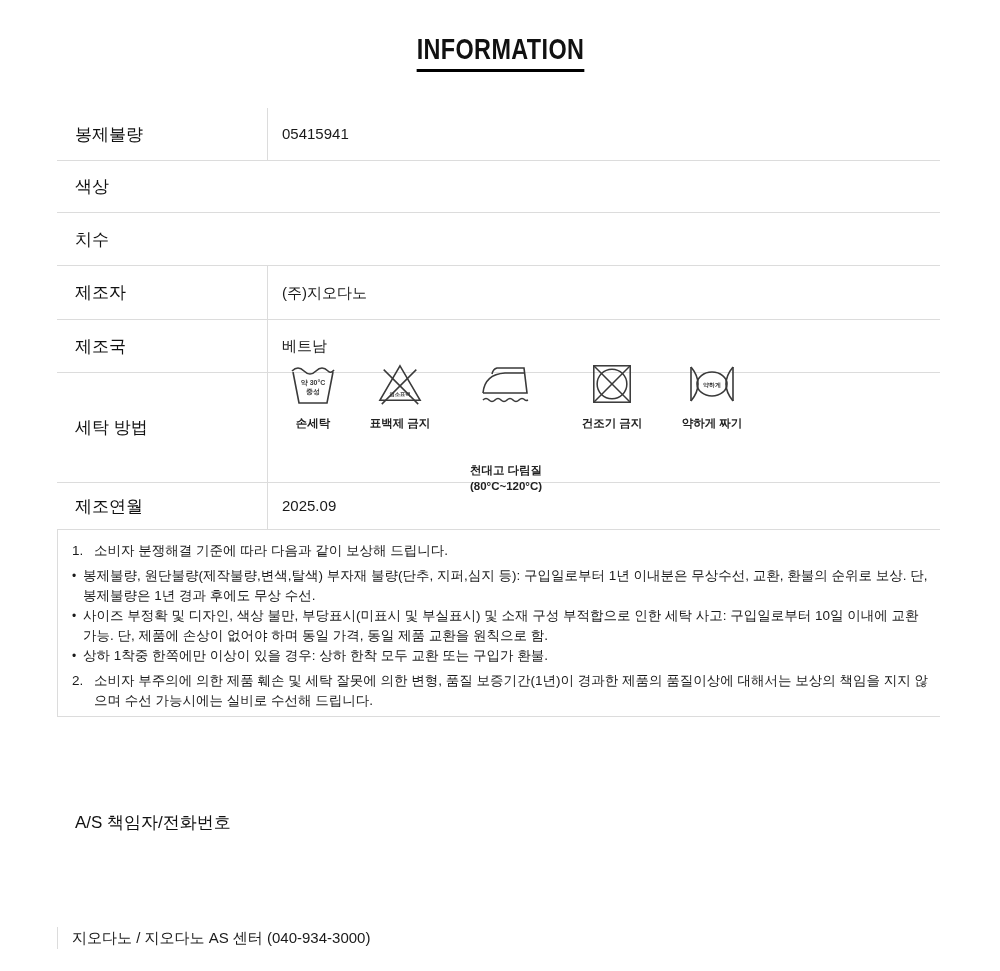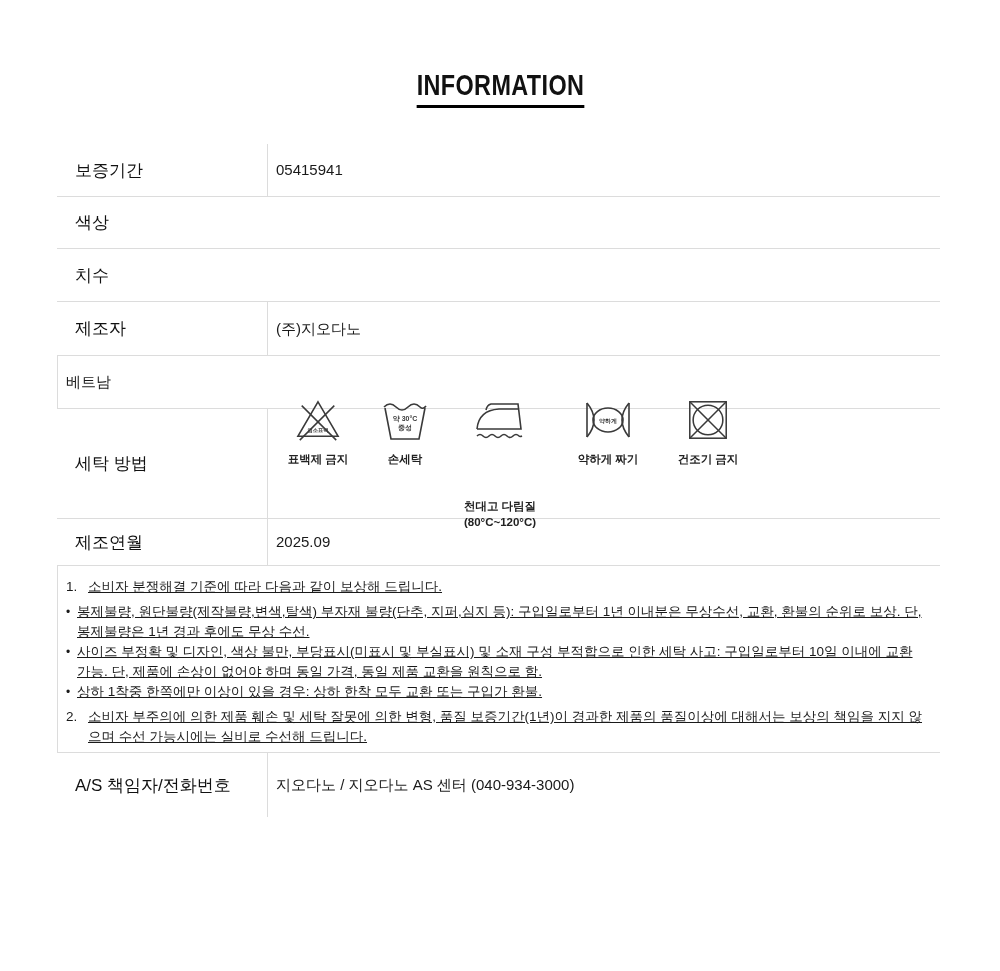--- a/index.html
+++ b/index.html
@@ -4,45 +4,45 @@
 <style>
   * { margin:0; padding:0; box-sizing:border-box; }
   html,body { background:#ffffff; }
   body {
     width:1000px; height:971px;
     font-family:"Liberation Sans","DejaVu Sans",sans-serif;
     color:#111111;
     position:relative;
     overflow:hidden;
   }
-  .header { padding-top:68px; text-align:center; }
+  .header { padding-top:32px; text-align:center; }
   .page-title {
     display:inline-block;
     font-size:30px;
     font-weight:bold;
     letter-spacing:0.5px;
     border-bottom:3px solid #000;
     padding-bottom:3px;
     transform:scaleX(0.78);
     transform-origin:center;
     white-space:nowrap;
   }
   .info-table { margin:36px 0 0 57px; width:883px; }
   .row { display:flex; border-bottom:1px solid #dcdcdc; }
-  .row.last { border-bottom:none; }
+  .row.last { border-bottom:none;flex-direction:column; }
   .label-cell {
     flex:0 0 210px; width:210px;
     display:flex; align-items:center;
     padding-left:18px;
     font-size:17px; color:#111;
   }
   .value-cell {
     flex:1;
     border-left:1px solid #dcdcdc;
-    padding:0 12px 0 8px;
+    padding:0 12px 0 14px;
     display:flex; flex-direction:column; justify-content:center;
     font-size:15px; color:#1a1a1a;
   }
   .value-line { line-height:22px; }
   
   .wash-wrap { display:flex; align-items:flex-start; }
   .wash-item { display:flex; flex-direction:column; align-items:center; margin-right:14px; }
   .wash-item svg { stroke:#3a3a3a; fill:none; stroke-width:1.6; }
   .wash-item svg text { stroke:none; fill:#3a3a3a; font-weight:bold; }
   .wash-caption {
@@ -52,35 +52,35 @@
   .w-handwash { width:62px; }
   .w-bleach   { width:84px; }
   .w-iron     { width:100px;gap:47px; }
   .w-wring    { width:88px; }
   .w-dry      { width:84px; }
   
   .warranty-cell { justify-content:flex-start; padding-top:11px; font-size:13.5px; line-height:20px; color:#1a1a1a; }
   .w-row { display:flex; }
   .w-num { flex:0 0 22px; }
   .w-bul { flex:0 0 11px; font-size:12px; }
-  .w-text { flex:1;text-decoration:underline; }
+  .w-text { flex:1; }
   .mt5 { margin-top:5px; }
   .mb5 { margin-bottom:5px; }
 </style>
 </head>
 <body>
 
 <div class="header">
   <div class="page-title">INFORMATION</div>
 </div>
 
 <div class="info-table">
 
   <div class="row" style="height:53px">
-    <div class="label-cell">보증기간</div>
+    <div class="label-cell">봉제불량</div>
     <div class="value-cell">
       <div class="value-line">05415941</div>
     </div>
   </div>
 
 
   <div class="row" style="height:52px">
     <div class="label-cell">색상</div>
   </div>
 
@@ -89,94 +89,95 @@
   </div>
 
   <div class="row" style="height:54px">
     <div class="label-cell">제조자</div>
     <div class="value-cell">
       <div class="value-line">(주)지오다노</div>
     </div>
   </div>
 
   <div class="row" style="height:53px">
+    <div class="label-cell">제조국</div>
     <div class="value-cell">
       <div class="value-line">베트남</div>
     </div>
   </div>
 
   <div class="row" style="height:110px">
     <div class="label-cell">세탁 방법</div>
     <div class="value-cell">
       <div class="wash-wrap">
+
+        <div class="wash-item w-handwash">
+          <span>
+            <svg width="48" height="46" viewBox="0 0 48 46">
+              <path d="M3,10 Q9,4 15,10 Q21,16 27,10 Q33,4 39,10 Q42,13 45,9"></path>
+              <path d="M4,11 L10,42 L38,42 L44,11"></path>
+              <text x="24" y="24" font-size="7" text-anchor="middle">약 30°C</text>
+              <text x="24" y="33" font-size="7" text-anchor="middle">중성</text>
+            </svg>
+          </span>
+          <div class="wash-caption">손세탁</div>
+        </div>
 
         <div class="wash-item w-bleach">
           <span>
             <svg width="48" height="46" viewBox="0 0 48 48">
               <path d="M24,5 L45,41 L3,41 Z"></path>
               <path d="M7,9 L43,45"></path>
               <path d="M41,9 L5,45"></path>
               <text x="24" y="37" font-size="5.5" text-anchor="middle">염소표백</text>
             </svg>
           </span>
           <div class="wash-caption">표백제 금지</div>
         </div>
 
-        <div class="wash-item w-handwash">
-          <span>
-            <svg width="48" height="46" viewBox="0 0 48 46">
-              <path d="M3,10 Q9,4 15,10 Q21,16 27,10 Q33,4 39,10 Q42,13 45,9"></path>
-              <path d="M4,11 L10,42 L38,42 L44,11"></path>
-              <text x="24" y="24" font-size="7" text-anchor="middle">약 30°C</text>
-              <text x="24" y="33" font-size="7" text-anchor="middle">중성</text>
-            </svg>
-          </span>
-          <div class="wash-caption">손세탁</div>
-        </div>
-
         <div class="wash-item w-iron">
           <span>
             <svg width="50" height="46" viewBox="0 0 50 46">
               <path d="M2,32 L46,32 L43,7 L16,7 Q12,8 11,13"></path>
               <path d="M2,32 C3,20 10,13 24,12 L44,12"></path>
               <path d="M2,39 Q5,36 8,39 Q11,42 14,39 Q17,36 20,39 Q23,42 26,39 Q29,36 32,39 Q35,42 38,39 Q41,36 44,39 Q45,40 47,39"></path>
             </svg>
           </span>
           <div class="wash-caption">
             <div>천대고 다림질</div>
             <div>(80°C~120°C)</div>
           </div>
+        </div>
+
+        <div class="wash-item w-dry">
+          <span>
+            <svg width="48" height="46" viewBox="0 0 48 48">
+              <rect x="5" y="5" width="38" height="38"></rect>
+              <circle cx="24" cy="24" r="15.5"></circle>
+              <path d="M5,5 L43,43"></path>
+              <path d="M43,5 L5,43"></path>
+            </svg>
+          </span>
+          <div class="wash-caption">건조기 금지</div>
         </div>
 
         <div class="wash-item w-wring">
           <span>
             <svg width="58" height="46" viewBox="0 0 58 46">
               <path d="M8,6 L8,40"></path>
               <path d="M8,6 Q22,23 8,40"></path>
               <ellipse cx="29" cy="23" rx="15" ry="12"></ellipse>
               <path d="M50,6 L50,40"></path>
               <path d="M50,6 Q36,23 50,40"></path>
               <text x="29" y="26" font-size="6" text-anchor="middle">약하게</text>
             </svg>
           </span>
           <div class="wash-caption">약하게 짜기</div>
         </div>
 
-        <div class="wash-item w-dry">
-          <span>
-            <svg width="48" height="46" viewBox="0 0 48 48">
-              <rect x="5" y="5" width="38" height="38"></rect>
-              <circle cx="24" cy="24" r="15.5"></circle>
-              <path d="M5,5 L43,43"></path>
-              <path d="M43,5 L5,43"></path>
-            </svg>
-          </span>
-          <div class="wash-caption">건조기 금지</div>
-        </div>
-
       </div>
     </div>
   </div>
 
   <div class="row" style="height:47px">
     <div class="label-cell">제조연월</div>
     <div class="value-cell">
       <div class="value-line">2025.09</div>
     </div>
   </div>

